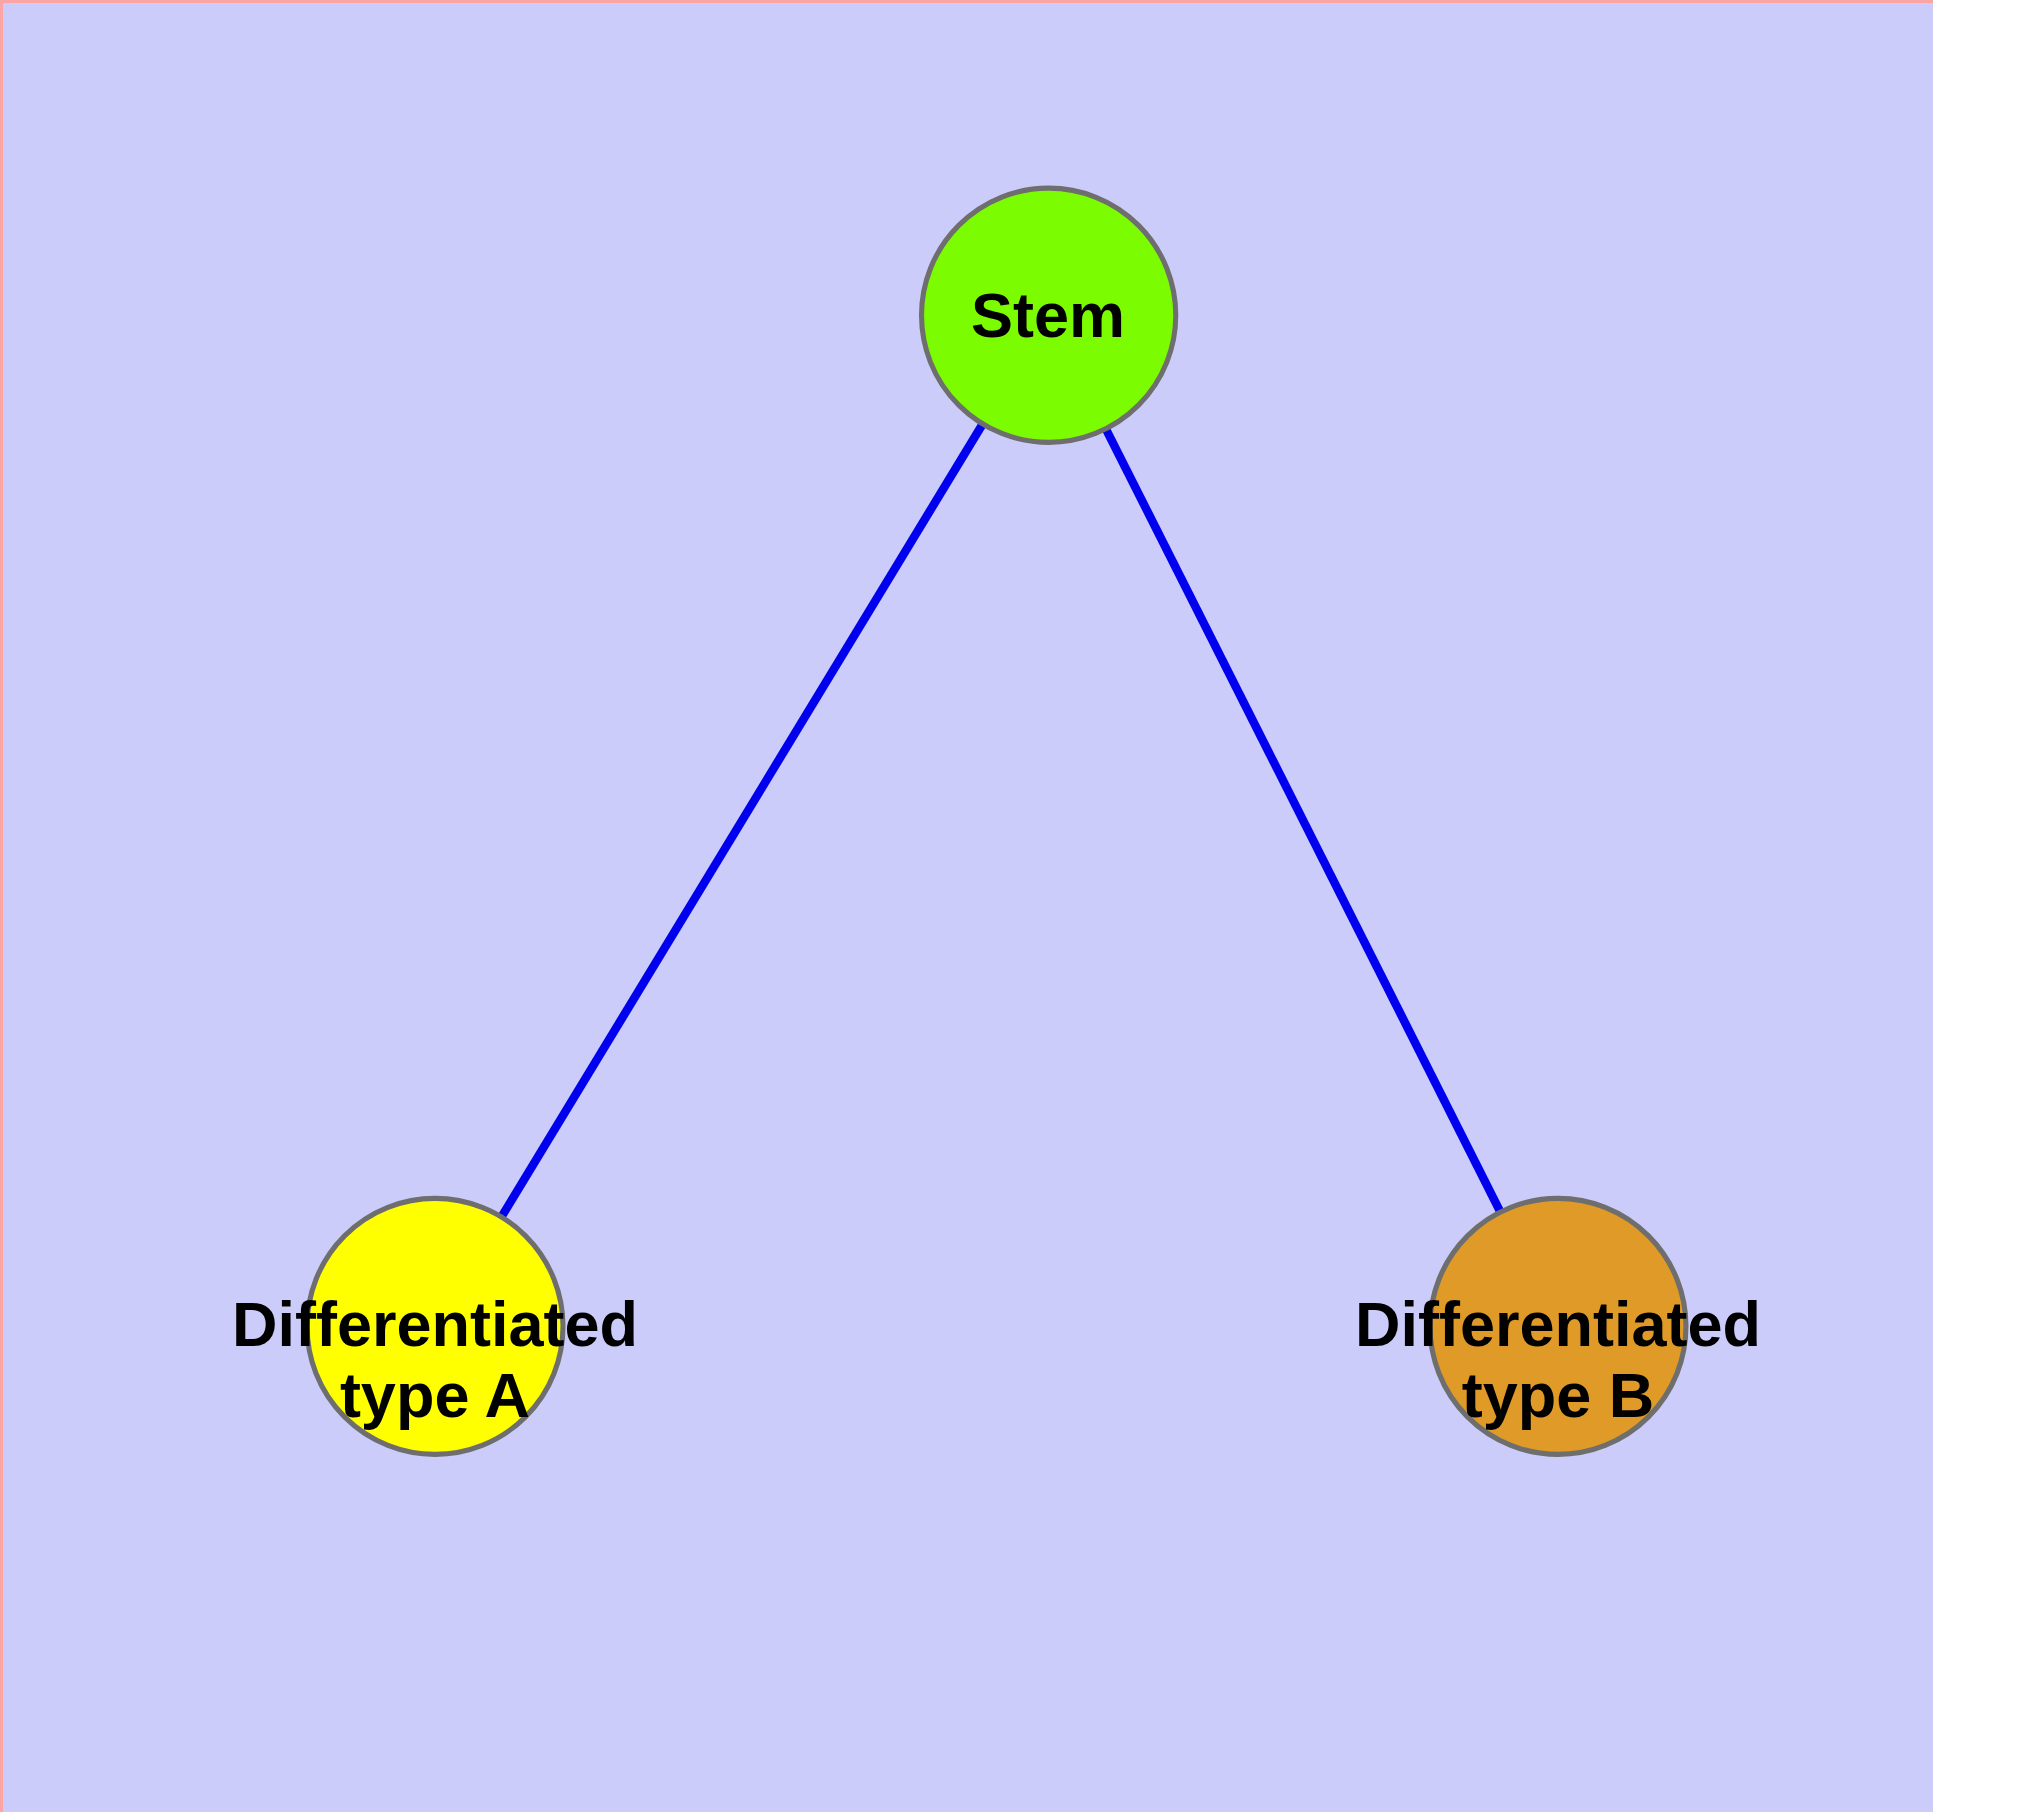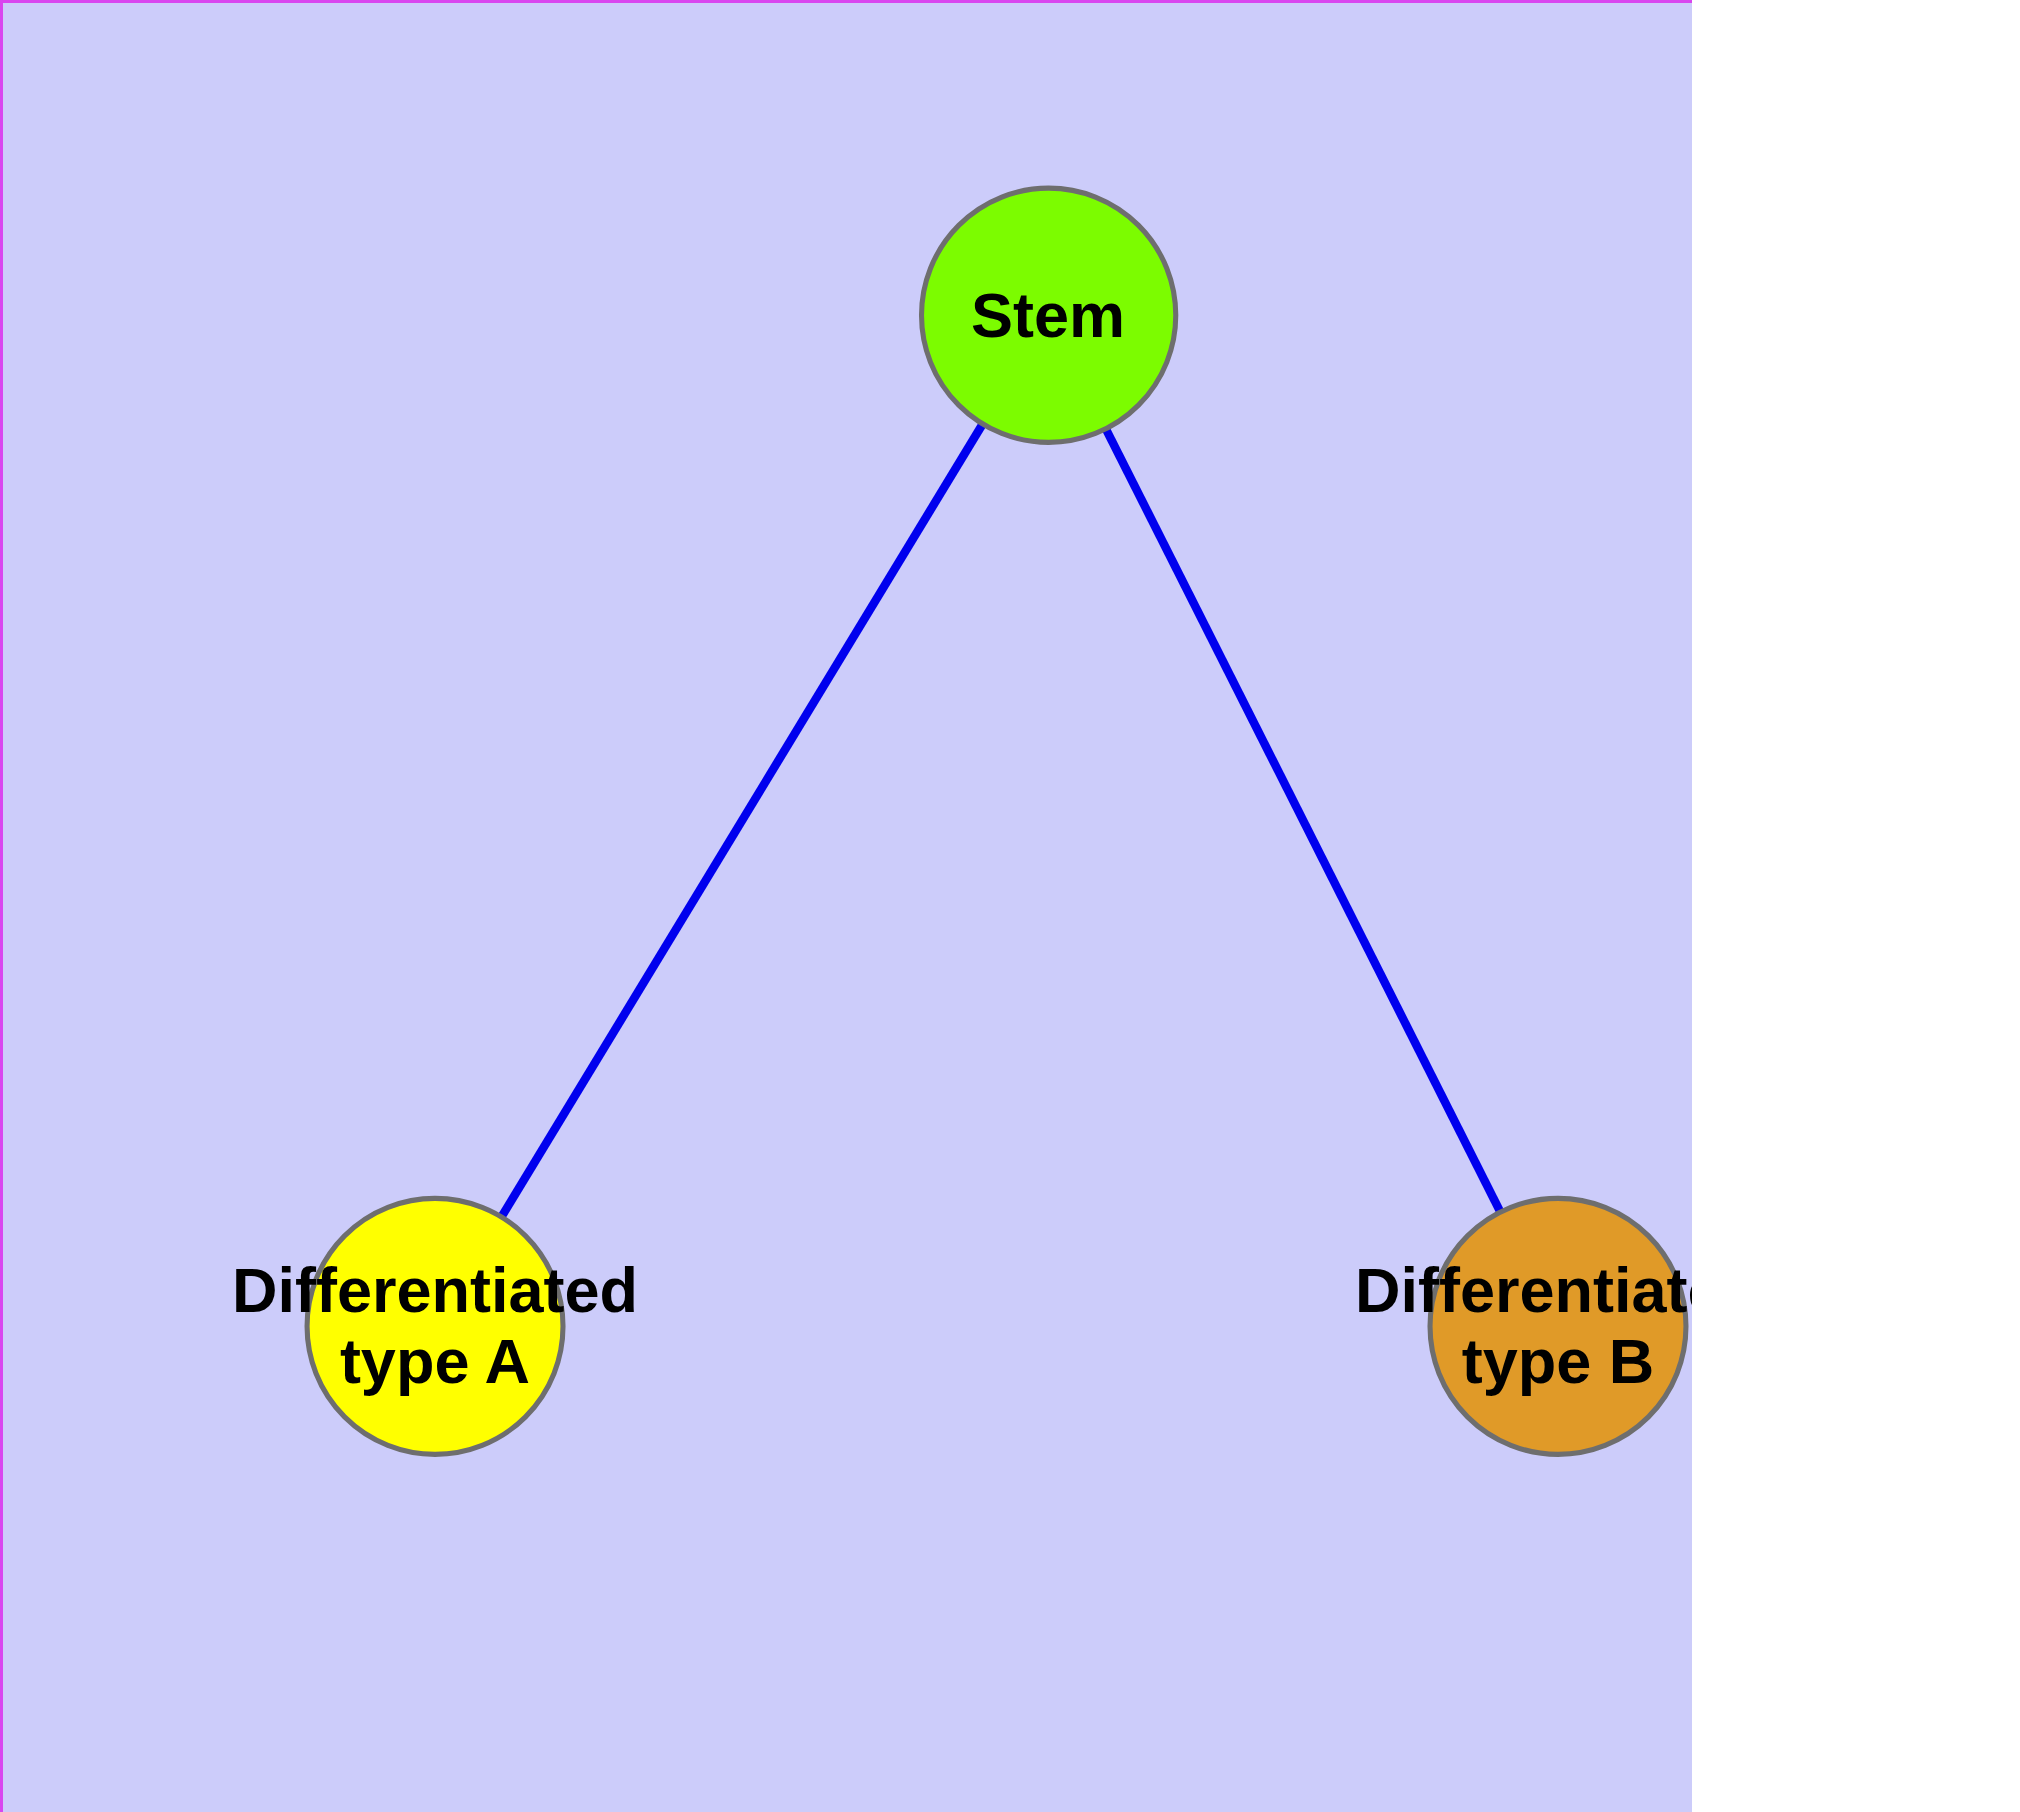--- a/index.html
+++ b/index.html
@@ -3,24 +3,24 @@
 <meta charset="utf-8">
 <title>Cell Differentiation Graph</title>
 <style>
   html, body {
     margin: 0;
     padding: 0;
     background: #ffffff;
   }
   #canvas {
     position: relative;
-    width: 1692px;
+    width: 1933px;
     height: 1812px;
     overflow: hidden;
-    background: #d946ef;
+    background: #fca5a5;
     font-family: "Liberation Sans", sans-serif;
   }
   #plot-bg {
     position: absolute;
     left: 2.5px;
     top: 2.5px;
     width: 2018px;
     height: 1810px;
     background: #ccccfa;
   }
@@ -36,21 +36,21 @@
     color: #000000;
     font-weight: bold;
     font-family: "Liberation Sans", sans-serif;
     text-align: center;
     line-height: 1.12;
     white-space: pre;
     pointer-events: none;
     transform: translate(-50%, -50%);
   }
   .label-stem { font-size: 63px; }
-  .label-diff { font-size: 63px; }
+  .label-diff { font-size: 63px; margin-top: 34px; }
 </style>
 </head>
 <body>
 
 <div id="canvas">
 
   <div id="plot-bg"></div>
 
   <svg id="graph-svg" viewBox="0 0 2384 2138" xmlns="http://www.w3.org/2000/svg">
     <g id="edge-layer">

